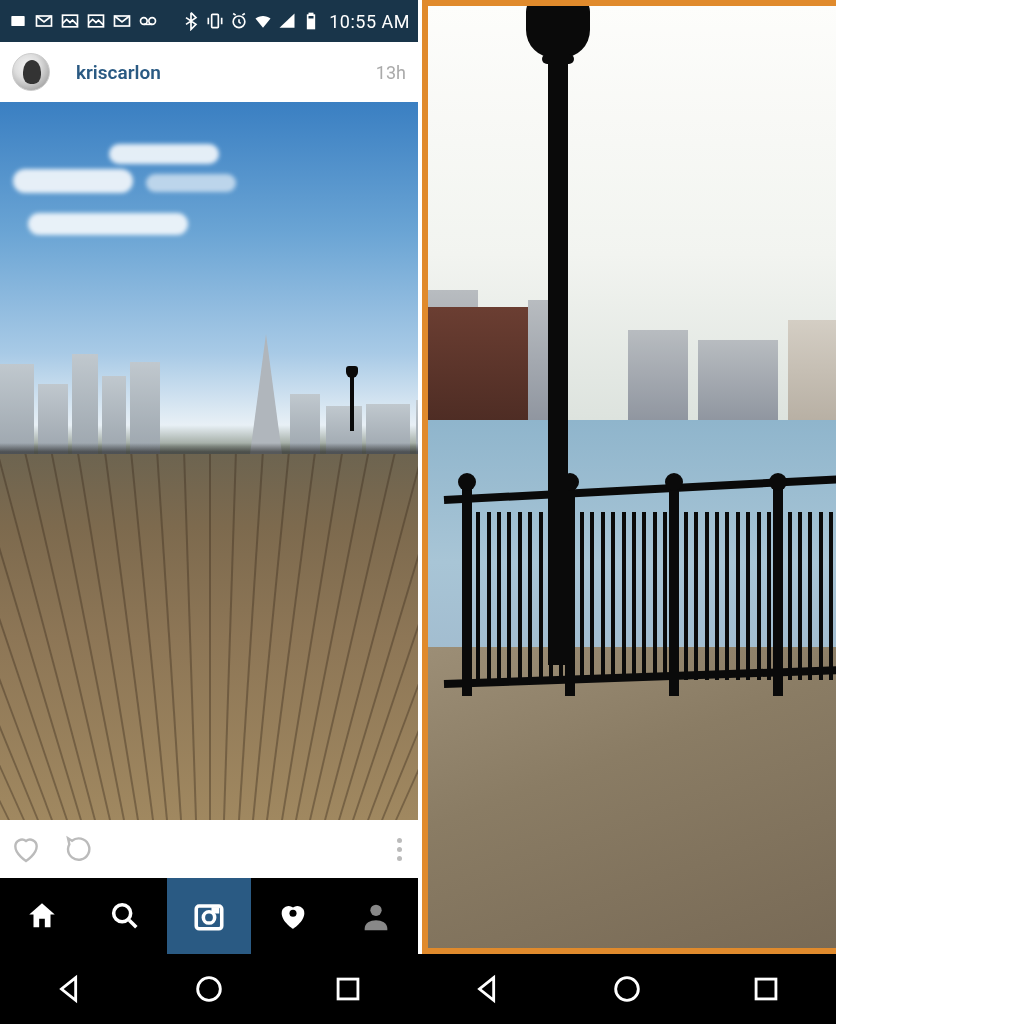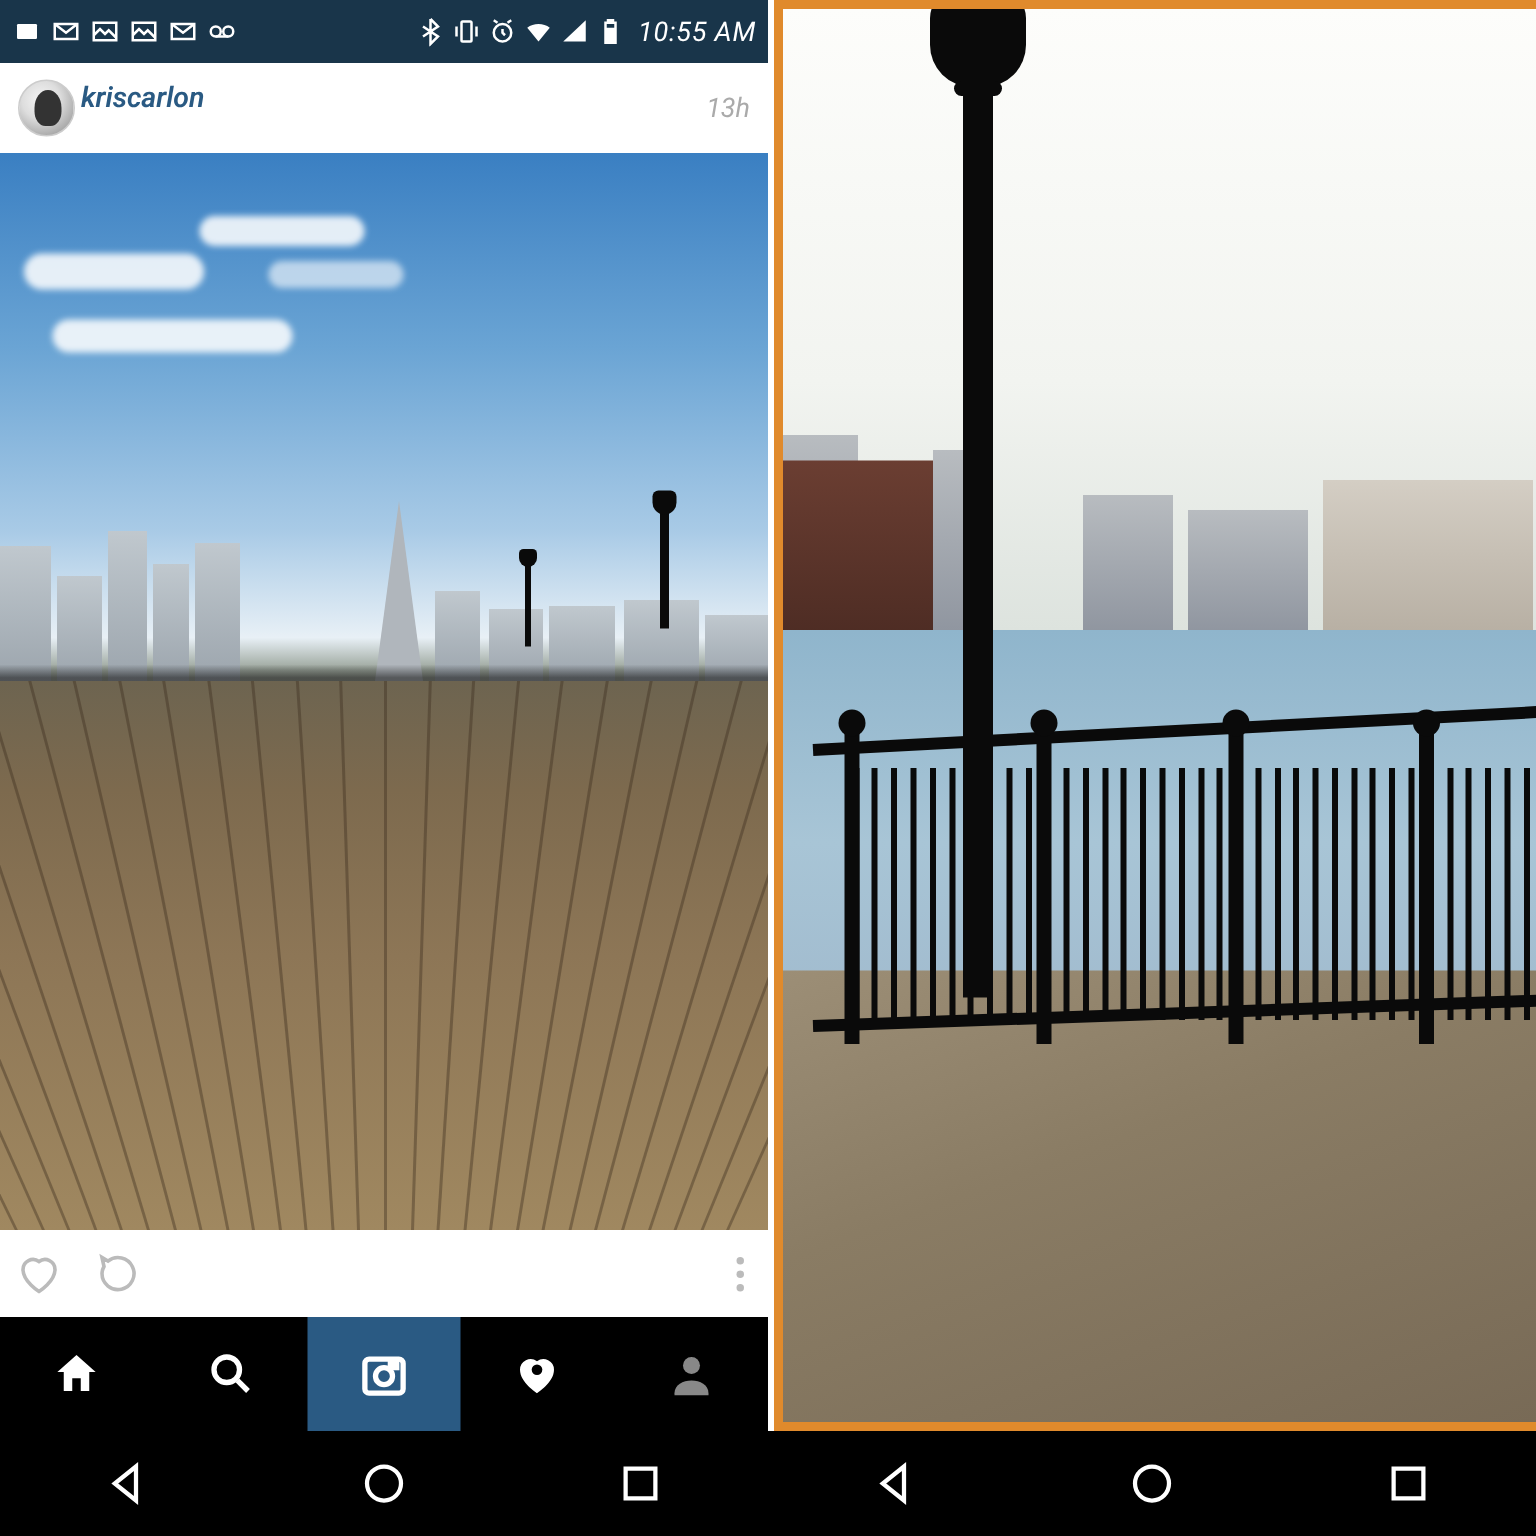--- a/index.html
+++ b/index.html
@@ -1,35 +1,35 @@
 <!DOCTYPE html>
 <html><head>
 <meta charset="utf-8">
 <style>
   * { box-sizing: border-box; margin: 0; padding: 0; }
   html, body { width: 1024px; height: 1024px; background: #fff; font-family: -apple-system, Roboto, Arial, sans-serif; }
-  .container { display: flex; width: 1024px; height: 1024px; font-style: italic; }
+  .container { display: flex; width: 836px; height: 1024px; }
   .left-panel { width: 512px; height: 100%; display: flex; flex-direction: column; background: #000; position: relative; }
   .right-panel { width: 512px; height: 100%; position: relative; background: #fff; }
 
   
   .status-bar { height: 42px; background: #19354a; display: flex; align-items: center; justify-content: space-between; color: #fff; padding: 0 8px; font-size: 18px; }
   .status-left, .status-right { display: flex; align-items: center; gap: 6px; }
   .status-right { gap: 4px; }
   .status-time { font-size: 18px; letter-spacing: 0.5px; margin-left: 4px; }
   .sicon { width: 20px; height: 20px; display: inline-flex; align-items: center; justify-content: center; }
 
   
   .app-bar { height: 72px; background: #2a5a83; display: flex; align-items: center; color: #fff; padding: 0 12px; }
   .back-arrow { width: 26px; height: 26px; margin-right: 18px; }
   .app-title { font-size: 24px; letter-spacing: 2px; font-weight: 500; }
 
   
   .post-header { height: 60px; background: #fff; display: flex; align-items: center; padding: 0 12px; justify-content: space-between; }
-  .post-user { display: flex; align-items: flex-start; gap: 4px; }
+  .post-user { display: flex; align-items: center; gap: 26px; }
   .avatar { width: 38px; height: 38px; border-radius: 50%; background: radial-gradient(circle at 40% 35%, #f5f5f5 0%, #ddd 40%, #888 100%); border:1px solid #ccc; position:relative; overflow:hidden; }
   .avatar::after{content:"";position:absolute;left:10px;top:6px;width:18px;height:24px;background:#333;border-radius:50% 50% 40% 40%;}
   .username { color: #2a5a83; font-weight: 600; font-size: 19px; }
   .post-time { color: #aaa; font-size: 18px; }
 
   
   .photo-area { flex: 1; position: relative; overflow: hidden; background: linear-gradient(to bottom, #3a7fc2 0%, #6aa4d4 18%, #a8cae6 35%, #e8f0f6 45%, #9aa49a 48%, #8a7b60 58%, #a58b68 100%); }
   .sky-clouds { position:absolute; top:4%; left:2%; width:60%; height:30%; }
   .cloud { position:absolute; background:#fff; border-radius:50px; filter:blur(2px); opacity:.85; }
   .cloud.c1{left:2%;top:18%;width:120px;height:24px;}

